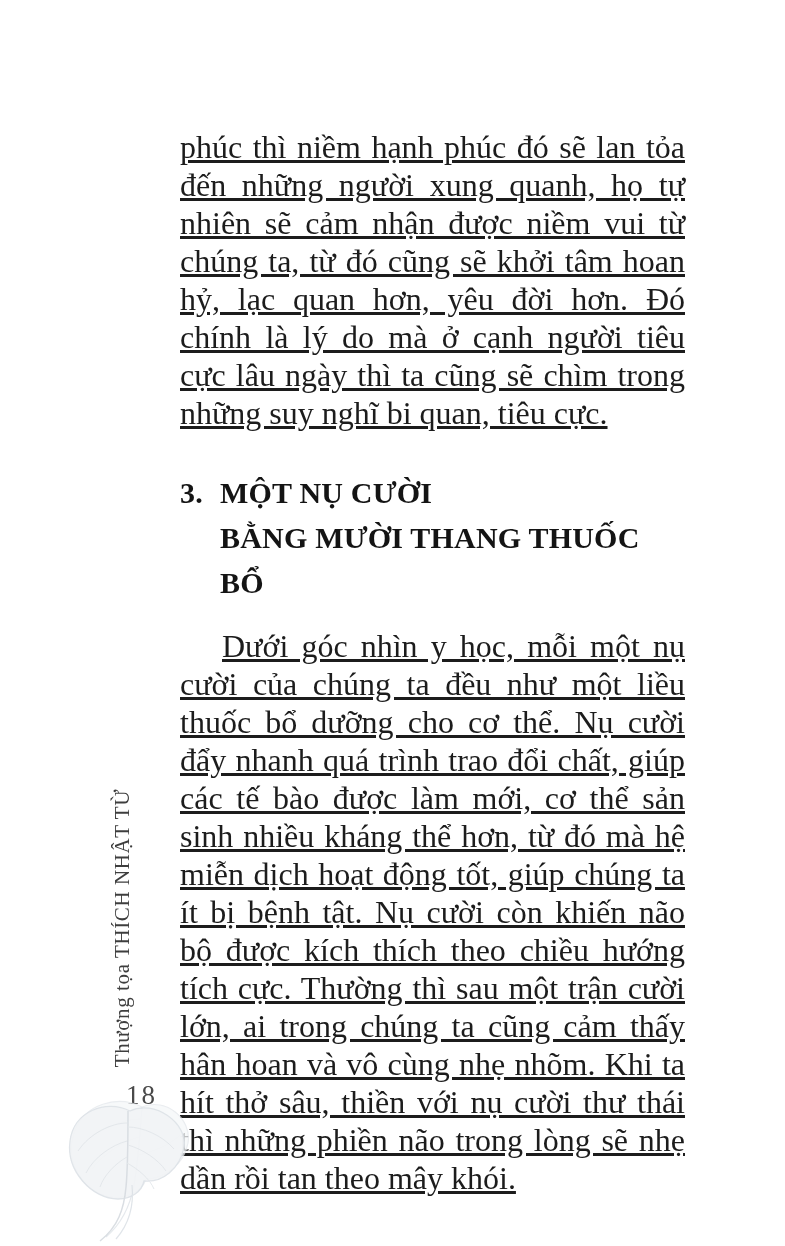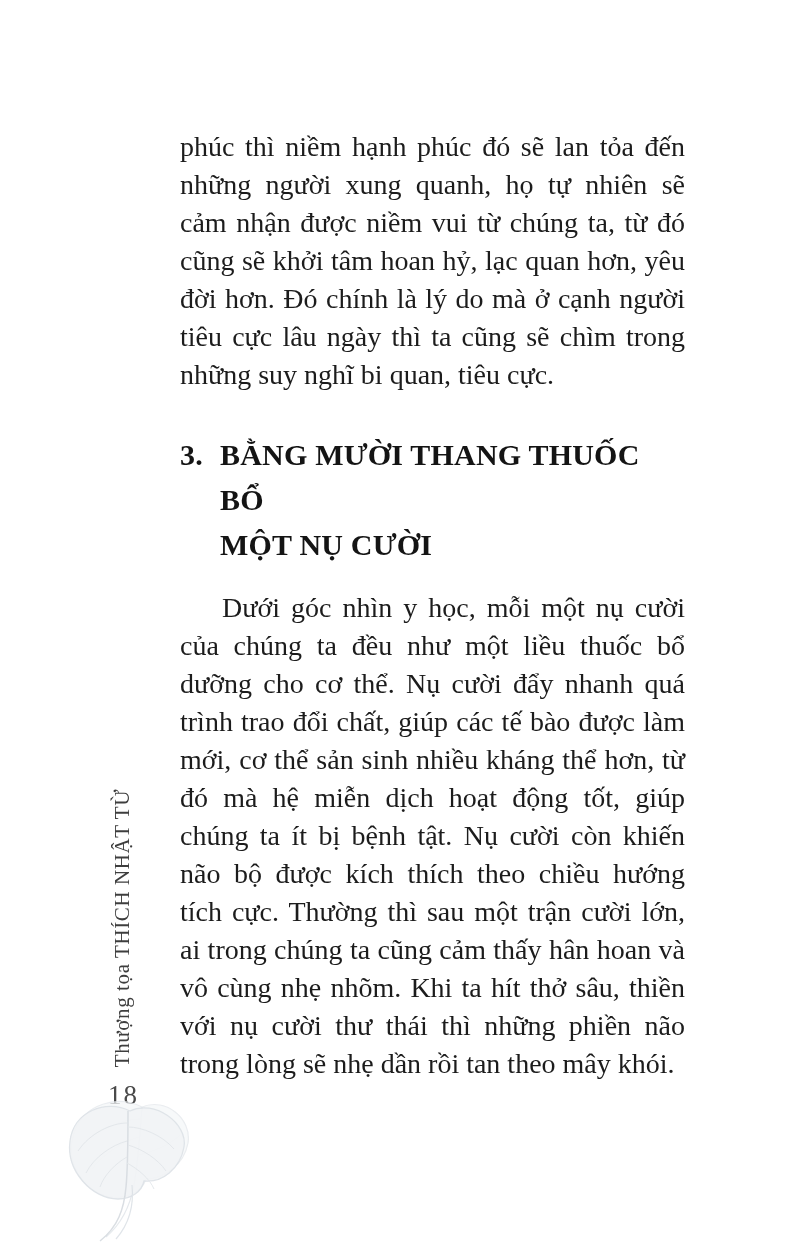--- a/index.html
+++ b/index.html
@@ -13,24 +13,25 @@
     position: absolute; inset: 0;
     background: #ffffff;
     overflow: hidden;
     color: #1c1c1c;
   }
   .main-column {
     position: absolute;
     left: 180px; top: 128px; width: 505px;
   }
   .para {
-    font-size: 28px;
+    font-size: 32px;
     line-height: 38px;
     text-align: justify;
     color: #1c1c1c;
+    text-decoration: underline;
   }
   .para.indent { text-indent: 42px; }
   .section-heading {
     display: flex;
     align-items: flex-start;
     margin-top: 38px;
     margin-bottom: 22px;
     font-weight: bold;
     font-size: 30px;
     line-height: 45px;
@@ -47,21 +48,21 @@
     transform: rotate(-90deg);
     text-align: center;
     font-size: 21px;
     line-height: 26px;
     color: #3e3e3e;
     letter-spacing: 0.6px;
     white-space: nowrap;
   }
   .page-number {
     position: absolute;
-    left: 108px; top: 1080px;
+    left: 126px; top: 1080px;
     font-size: 27px;
     color: #4a4a4a;
     letter-spacing: 2px;
   }
   .leaf-watermark {
     position: absolute;
     left: 58px; top: 1093px;
     width: 150px; height: 153px;
   }
 </style>
@@ -70,22 +71,22 @@
 
 <div class="page">
 
   <div class="main-column">
 
     <p class="para">phúc thì niềm hạnh phúc đó sẽ lan tỏa đến những người xung quanh, họ tự nhiên sẽ cảm nhận được niềm vui từ chúng ta, từ đó cũng sẽ khởi tâm hoan hỷ, lạc quan hơn, yêu đời hơn. Đó chính là lý do mà ở cạnh người tiêu cực lâu ngày thì ta cũng sẽ chìm trong những suy nghĩ bi quan, tiêu cực.</p>
 
     <div class="section-heading">
       <span class="section-number">3.</span>
       <span class="section-title-lines">
+        <span style="display:block">MỘT NỤ CƯỜI</span>
         <span style="display:block">BẰNG MƯỜI THANG THUỐC BỔ</span>
-        <span style="display:block">MỘT NỤ CƯỜI</span>
       </span>
     </div>
 
     <p class="para indent para-2">Dưới góc nhìn y học, mỗi một nụ cười của chúng ta đều như một liều thuốc bổ dưỡng cho cơ thể. Nụ cười đẩy nhanh quá trình trao đổi chất, giúp các tế bào được làm mới, cơ thể sản sinh nhiều kháng thể hơn, từ đó mà hệ miễn dịch hoạt động tốt, giúp chúng ta ít bị bệnh tật. Nụ cười còn khiến não bộ được kích thích theo chiều hướng tích cực. Thường thì sau một trận cười lớn, ai trong chúng ta cũng cảm thấy hân hoan và vô cùng nhẹ nhõm. Khi ta hít thở sâu, thiền với nụ cười thư thái thì những phiền não trong lòng sẽ nhẹ dần rồi tan theo mây khói.</p>
 
 
   </div>
 
   <div class="sidebar-author">Thượng tọa THÍCH NHẬT TỪ</div>
 

